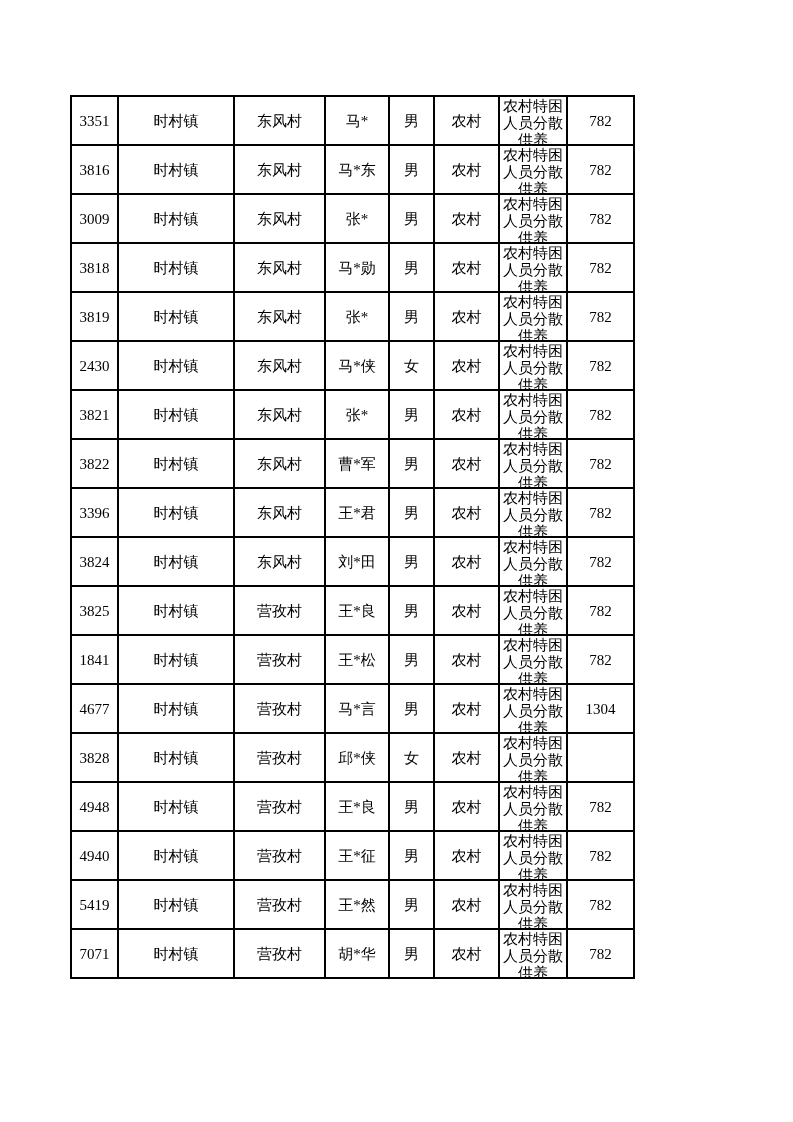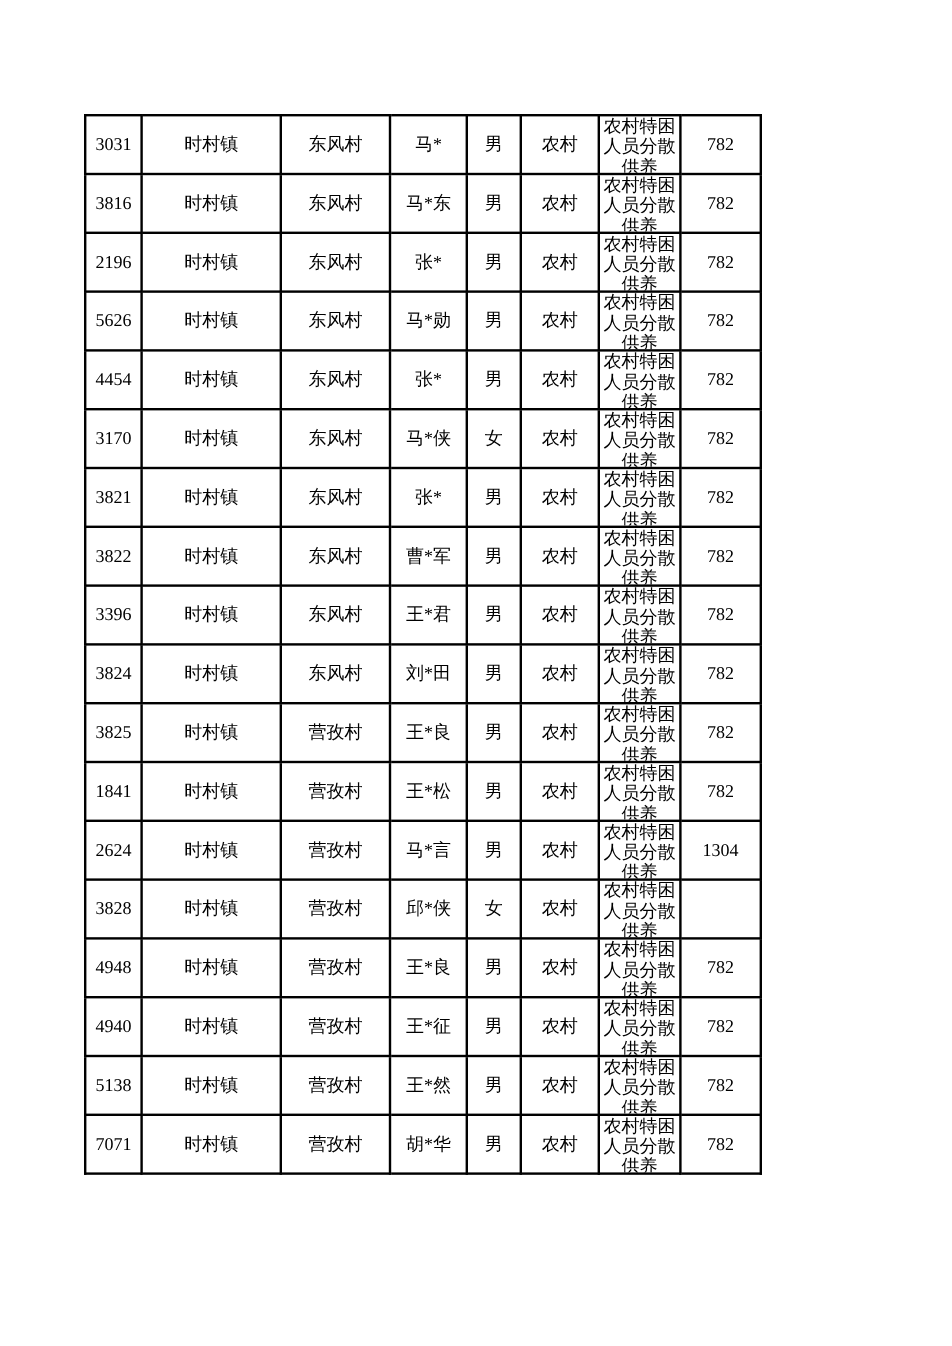--- a/index.html
+++ b/index.html
@@ -61,21 +61,21 @@
       <col style="width:116px">
       <col style="width:91px">
       <col style="width:64px">
       <col style="width:45px">
       <col style="width:65px">
       <col style="width:68px">
       <col style="width:67px">
     </colgroup>
     <tbody>
         <tr>
-          <td class="col-id">3031</td>
+          <td class="col-id">3351</td>
           <td class="col-town">时村镇</td>
           <td class="col-village">东风村</td>
           <td class="col-name">马*</td>
           <td class="col-gender">男</td>
           <td class="col-category">农村</td>
           <td class="col-support_type">
             <div class="clip">农村特困人员分散供养</div>
           </td>
           <td class="col-amount">782</td>
         </tr>
@@ -85,57 +85,57 @@
           <td class="col-village">东风村</td>
           <td class="col-name">马*东</td>
           <td class="col-gender">男</td>
           <td class="col-category">农村</td>
           <td class="col-support_type">
             <div class="clip">农村特困人员分散供养</div>
           </td>
           <td class="col-amount">782</td>
         </tr>
         <tr>
-          <td class="col-id">2196</td>
+          <td class="col-id">3009</td>
           <td class="col-town">时村镇</td>
           <td class="col-village">东风村</td>
           <td class="col-name">张*</td>
           <td class="col-gender">男</td>
           <td class="col-category">农村</td>
           <td class="col-support_type">
             <div class="clip">农村特困人员分散供养</div>
           </td>
           <td class="col-amount">782</td>
         </tr>
         <tr>
-          <td class="col-id">5626</td>
+          <td class="col-id">3818</td>
           <td class="col-town">时村镇</td>
           <td class="col-village">东风村</td>
           <td class="col-name">马*勋</td>
           <td class="col-gender">男</td>
           <td class="col-category">农村</td>
           <td class="col-support_type">
             <div class="clip">农村特困人员分散供养</div>
           </td>
           <td class="col-amount">782</td>
         </tr>
         <tr>
-          <td class="col-id">4454</td>
+          <td class="col-id">3819</td>
           <td class="col-town">时村镇</td>
           <td class="col-village">东风村</td>
           <td class="col-name">张*</td>
           <td class="col-gender">男</td>
           <td class="col-category">农村</td>
           <td class="col-support_type">
             <div class="clip">农村特困人员分散供养</div>
           </td>
           <td class="col-amount">782</td>
         </tr>
         <tr>
-          <td class="col-id">3170</td>
+          <td class="col-id">2430</td>
           <td class="col-town">时村镇</td>
           <td class="col-village">东风村</td>
           <td class="col-name">马*侠</td>
           <td class="col-gender">女</td>
           <td class="col-category">农村</td>
           <td class="col-support_type">
             <div class="clip">农村特困人员分散供养</div>
           </td>
           <td class="col-amount">782</td>
         </tr>
@@ -205,21 +205,21 @@
           <td class="col-village">营孜村</td>
           <td class="col-name">王*松</td>
           <td class="col-gender">男</td>
           <td class="col-category">农村</td>
           <td class="col-support_type">
             <div class="clip">农村特困人员分散供养</div>
           </td>
           <td class="col-amount">782</td>
         </tr>
         <tr>
-          <td class="col-id">2624</td>
+          <td class="col-id">4677</td>
           <td class="col-town">时村镇</td>
           <td class="col-village">营孜村</td>
           <td class="col-name">马*言</td>
           <td class="col-gender">男</td>
           <td class="col-category">农村</td>
           <td class="col-support_type">
             <div class="clip">农村特困人员分散供养</div>
           </td>
           <td class="col-amount">1304</td>
         </tr>
@@ -253,21 +253,21 @@
           <td class="col-village">营孜村</td>
           <td class="col-name">王*征</td>
           <td class="col-gender">男</td>
           <td class="col-category">农村</td>
           <td class="col-support_type">
             <div class="clip">农村特困人员分散供养</div>
           </td>
           <td class="col-amount">782</td>
         </tr>
         <tr>
-          <td class="col-id">5138</td>
+          <td class="col-id">5419</td>
           <td class="col-town">时村镇</td>
           <td class="col-village">营孜村</td>
           <td class="col-name">王*然</td>
           <td class="col-gender">男</td>
           <td class="col-category">农村</td>
           <td class="col-support_type">
             <div class="clip">农村特困人员分散供养</div>
           </td>
           <td class="col-amount">782</td>
         </tr>

